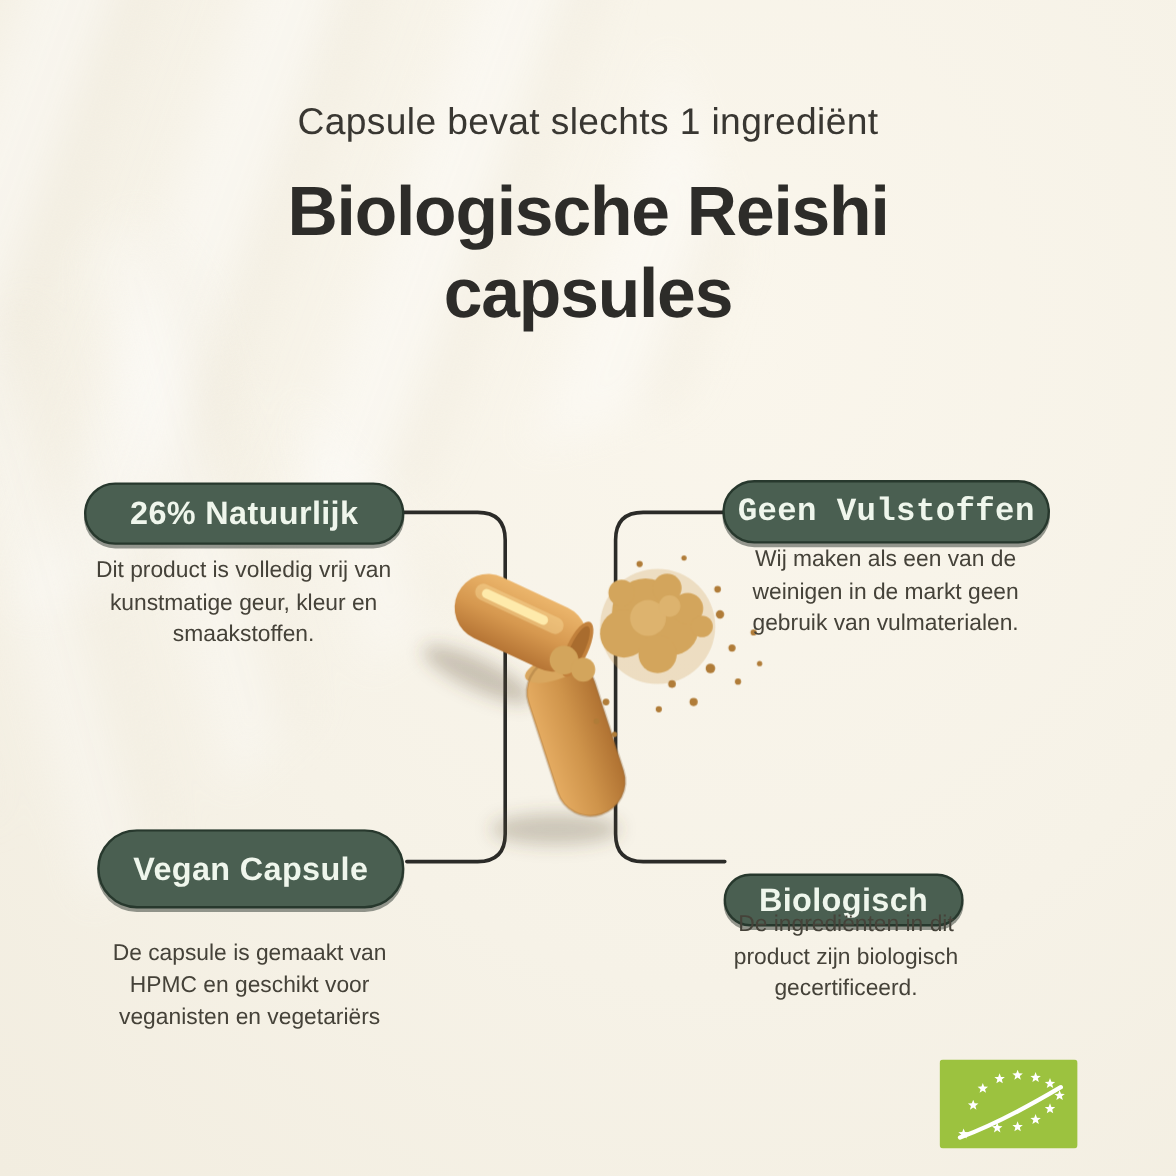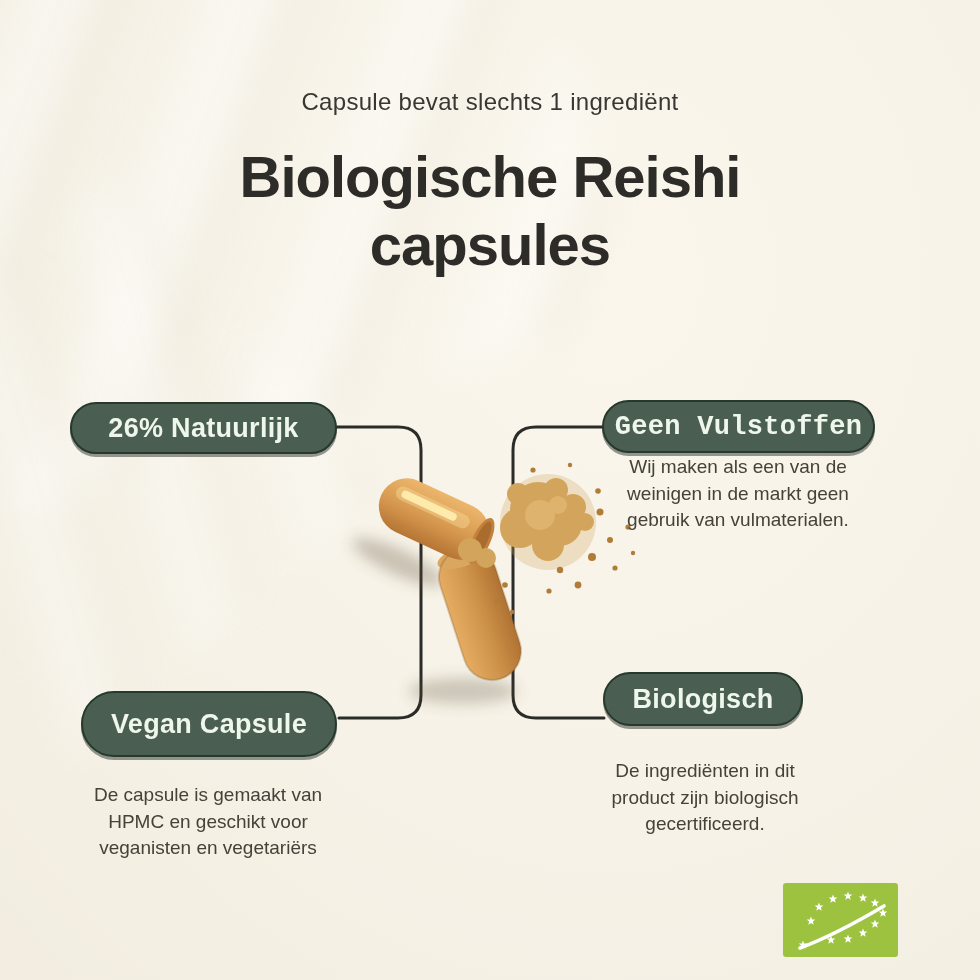--- a/index.html
+++ b/index.html
@@ -16,38 +16,38 @@
       rgba(255,255,255,0) 0 52px, rgba(255,255,255,.65) 86px 128px, rgba(236,230,216,.5) 150px 176px);
   }
   .frond.f2{
     left:-120px;top:260px;width:420px;height:420px;transform:rotate(-40deg);
     background:repeating-linear-gradient(115deg,
       rgba(255,255,255,0) 0 40px, rgba(255,255,255,.5) 64px 96px, rgba(238,232,218,.4) 116px 138px);
   }
 
   .tagline{
     position:absolute;left:0;top:84px;width:100%;text-align:center;
-    font-size:24px;line-height:36px;font-weight:500;color:#393732;letter-spacing:.3px;
+    font-size:31px;line-height:36px;font-weight:500;color:#393732;letter-spacing:.3px;
   }
   .title{
     position:absolute;left:0;top:143px;width:100%;text-align:center;white-space:pre-line;
     font-size:58px;line-height:68px;font-weight:800;color:#2d2c29;letter-spacing:-1px;
   }
 
   .badge{
     position:absolute;display:flex;align-items:center;justify-content:center;
     background:#4a5f51;border:2px solid #27382d;border-radius:999px;
     box-shadow:0 3px 0 rgba(22,33,26,.45);
     color:#eff6ec;font-size:27px;font-weight:600;letter-spacing:.3px;
     box-sizing:border-box;
   }
   .badge.b1{left:70px; top:402px; width:267px; height:52px;}
   .badge.b2{left:602px;top:400px; width:273px; height:53px;font-family:Liberation Mono, monospace;}
   .badge.b3{left:81px; top:691px; width:256px; height:66px;}
-  .badge.b4{left:603px;top:672px; width:200px; height:54px;text-align:center;}
+  .badge.b4{left:603px;top:728px; width:200px; height:44px;text-align:center;}
 
   .desc{
     position:absolute;text-align:center;white-space:pre-line;
     font-size:19px;line-height:26.5px;font-weight:500;color:#454239;
   }
   .desc.d1{left:58px; top:463px;width:290px;}
   .desc.d2{left:593px;top:454px;width:290px;}
   .desc.d3{left:63px; top:782px;width:290px;}
   .desc.d4{left:560px;top:758px;width:290px;}
 
@@ -151,20 +151,23 @@
   <div class="badge b2">
     <span>Geen Vulstoffen</span>
   </div>
   <div class="badge b3">
     <span>Vegan Capsule</span>
   </div>
   <div class="badge b4">
     <span>Biologisch</span>
   </div>
 
+  <div class="desc d1">Dit product is volledig vrij van
+kunstmatige geur, kleur en
+smaakstoffen.</div>
   <div class="desc d2">Wij maken als een van de
 weinigen in de markt geen
 gebruik van vulmaterialen.</div>
   <div class="desc d3">De capsule is gemaakt van
 HPMC en geschikt voor
 veganisten en vegetariërs</div>
   <div class="desc d4">De ingrediënten in dit
 product zijn biologisch
 gecertificeerd.</div>
 

